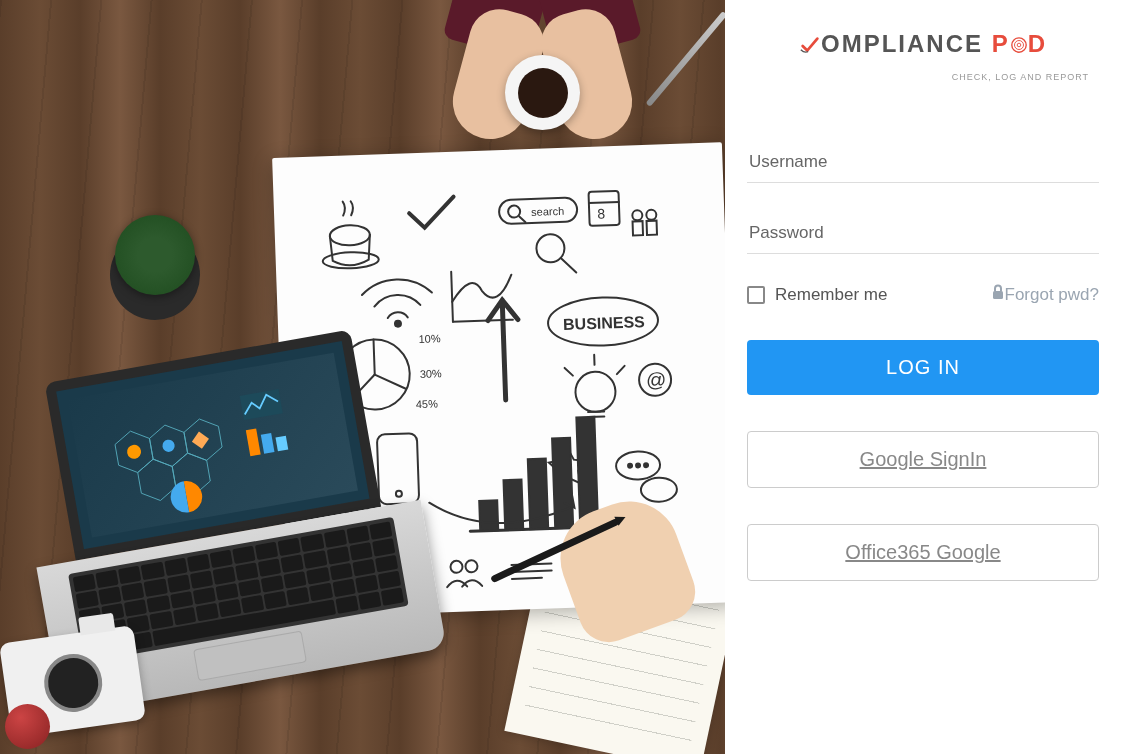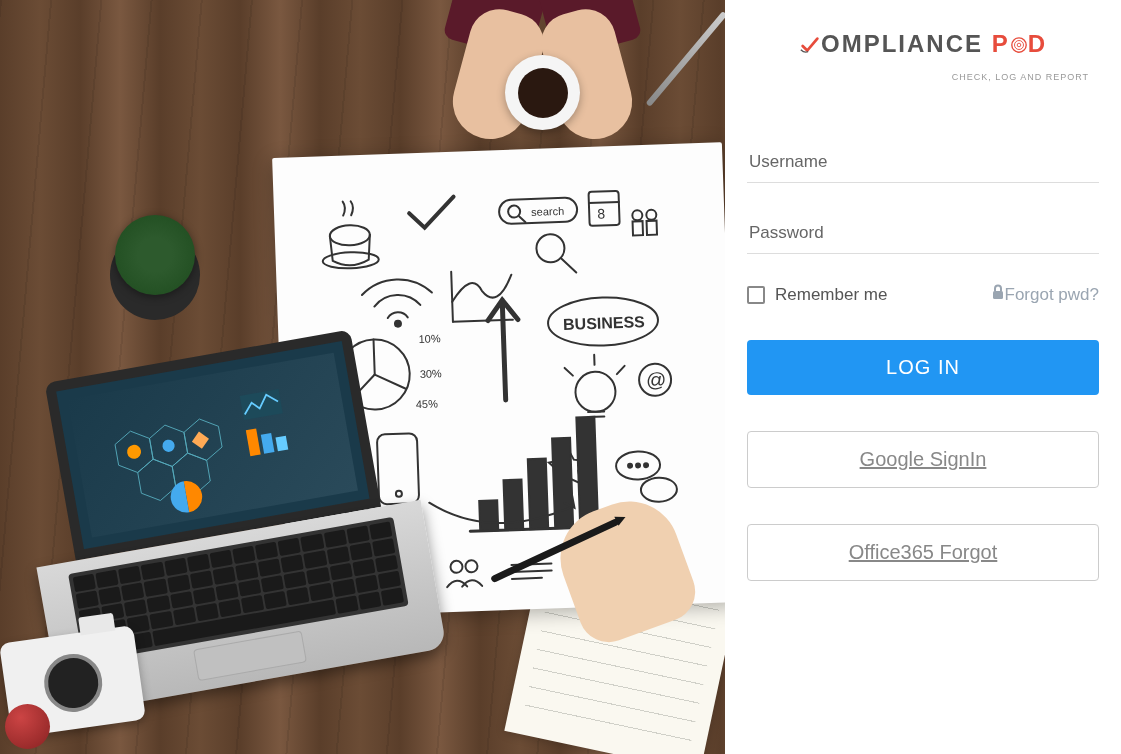--- a/index.html
+++ b/index.html
@@ -673,15 +673,15 @@
           </svg>
       </span>
       <span>Forgot pwd?</span>
     </a>
   </div>
 
   <button class="btn btn-primary">LOG IN</button>
 
   <button class="btn btn-outline">Google SignIn</button>
 
-  <button class="btn btn-outline">Office365 Forgot</button>
+  <button class="btn btn-outline">Office365 Google</button>
 
 </div>
 
 </body></html>

